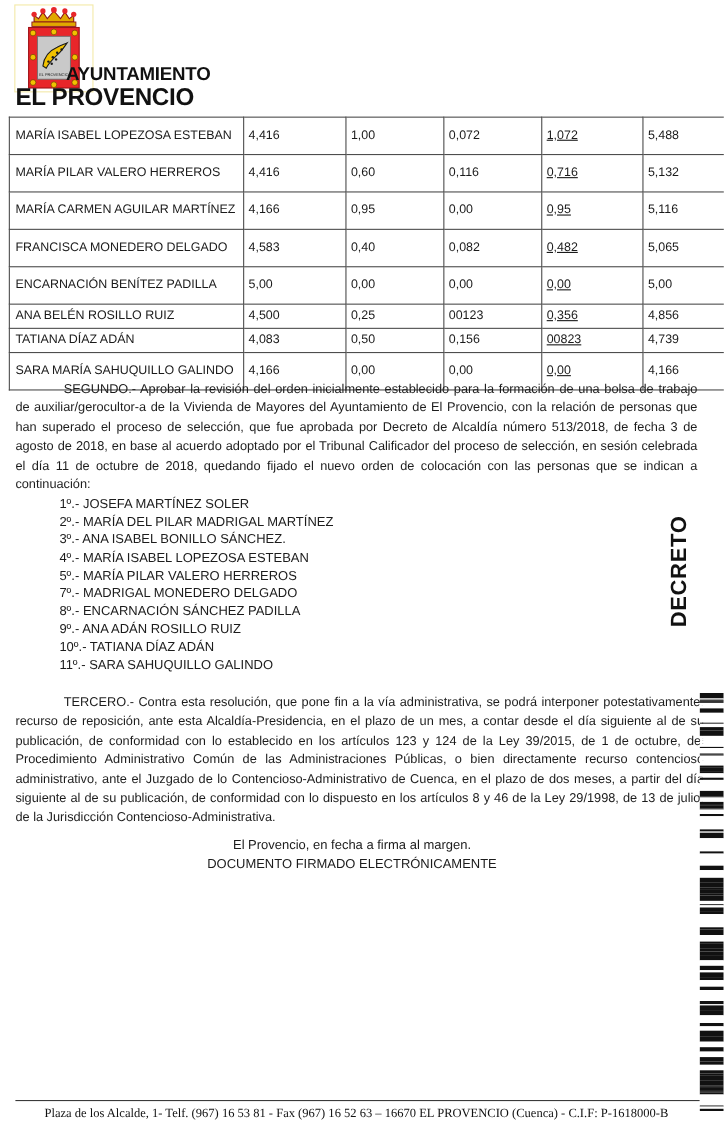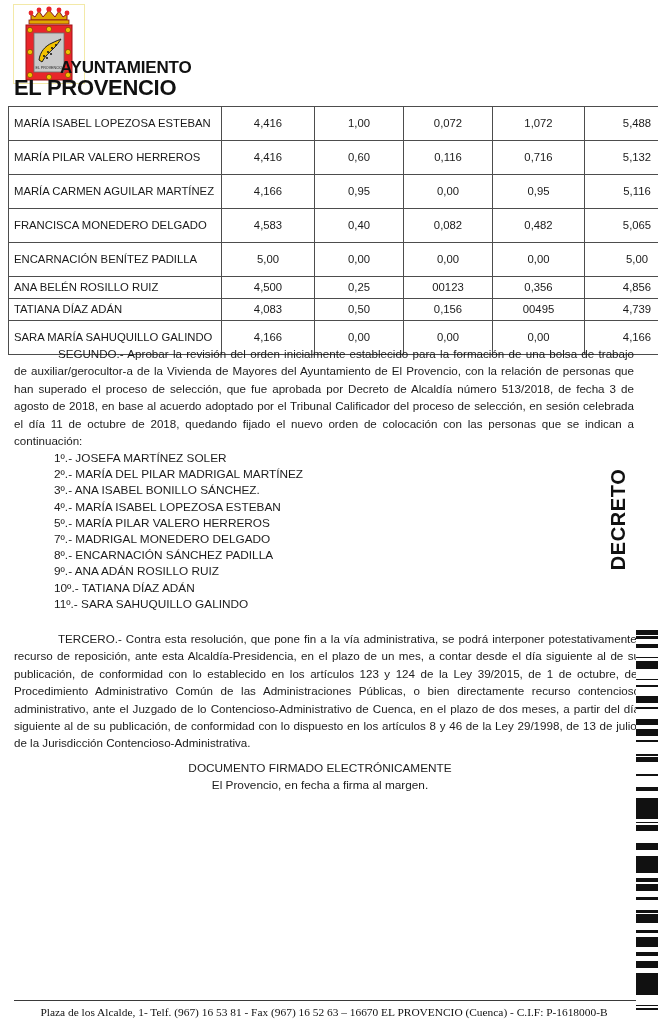--- a/index.html
+++ b/index.html
@@ -71,26 +71,26 @@
     vertical-align: middle;
     line-height: 1.18;
     color: #1a1a1a;
   }
   .score-table td.name {
     text-align: left;
     width: 203px;
     padding-left: 5px;
   }
   .score-table td.num {
-    text-align: center;
+    text-align: left;
   }
   .c1 { width: 84px; }
   .c2 { width: 80px; }
   .c3 { width: 80px; }
-  .c4 { width: 83px; }
+  .c4 { width: 83px; text-decoration: underline; }
   .c5 { width: 96px; }
   .row-tall td { height: 29px; }
   .row-short td { height: 17px; }
 
   
   .para {
     position: absolute;
     font-size: 11.6px;
     line-height: 17.4px;
     text-align: justify;
@@ -269,21 +269,21 @@
         <td class="num c2">0,25</td>
         <td class="num c3">00123</td>
         <td class="num c4">0,356</td>
         <td class="num c5">4,856</td>
       </tr>
       <tr class="row-short">
         <td class="name">TATIANA DÍAZ ADÁN</td>
         <td class="num c1">4,083</td>
         <td class="num c2">0,50</td>
         <td class="num c3">0,156</td>
-        <td class="num c4">00495</td>
+        <td class="num c4">00823</td>
         <td class="num c5">4,739</td>
       </tr>
       <tr class="row-tall">
         <td class="name">SARA MARÍA SAHUQUILLO GALINDO</td>
         <td class="num c1">4,166</td>
         <td class="num c2">0,00</td>
         <td class="num c3">0,00</td>
         <td class="num c4">0,00</td>
         <td class="num c5">4,166</td>
       </tr>
@@ -305,22 +305,22 @@
     <div>9º.- ANA ADÁN ROSILLO RUIZ</div>
     <div>10º.- TATIANA DÍAZ ADÁN</div>
     <div>11º.- SARA SAHUQUILLO GALINDO</div>
   </div>
 
 <div class="para" id="para-tercero">
   <span class="indent"></span><span>TERCERO.- Contra esta resolución, que pone fin a la vía administrativa, se podrá interponer potestativamente, recurso de reposición, ante esta Alcaldía-Presidencia, en el plazo de un mes, a contar desde el día siguiente al de su publicación, de conformidad con lo establecido en los artículos 123 y 124 de la Ley 39/2015, de 1 de octubre, del Procedimiento Administrativo Común de las Administraciones Públicas, o bien directamente recurso contencioso administrativo, ante el Juzgado de lo Contencioso-Administrativo de Cuenca, en el plazo de dos meses, a partir del día siguiente al de su publicación, de conformidad con lo dispuesto en los artículos 8 y 46 de la Ley 29/1998, de 13 de julio, de la Jurisdicción Contencioso-Administrativa.</span>
 </div>
 
 <div class="closing">
+  <div>El Provencio, en fecha a firma al margen.</div>
   <div>DOCUMENTO FIRMADO ELECTRÓNICAMENTE</div>
-  <div>El Provencio, en fecha a firma al margen.</div>
 </div>
 
 <div class="decreto-label">DECRETO</div>
 <div class="barcode" id="barcode">
     <i class="w" style="height: 4px;"></i>
     <i class="w" style="height: 2px;"></i>
     <i class="w" style="height: 2px;"></i>
     <i style="height: 5px;"></i>
     <i class="w" style="height: 1px;"></i>
     <i style="height: 1px;"></i>

